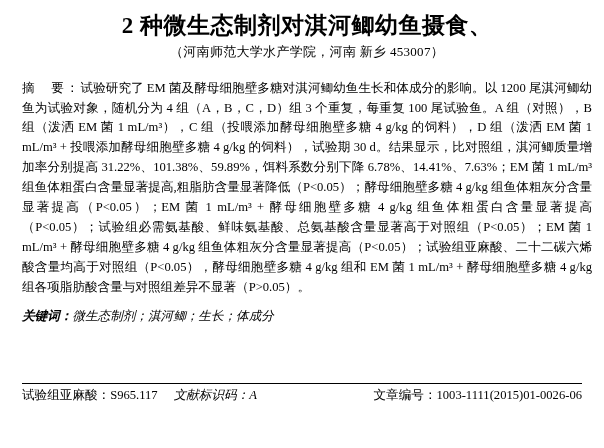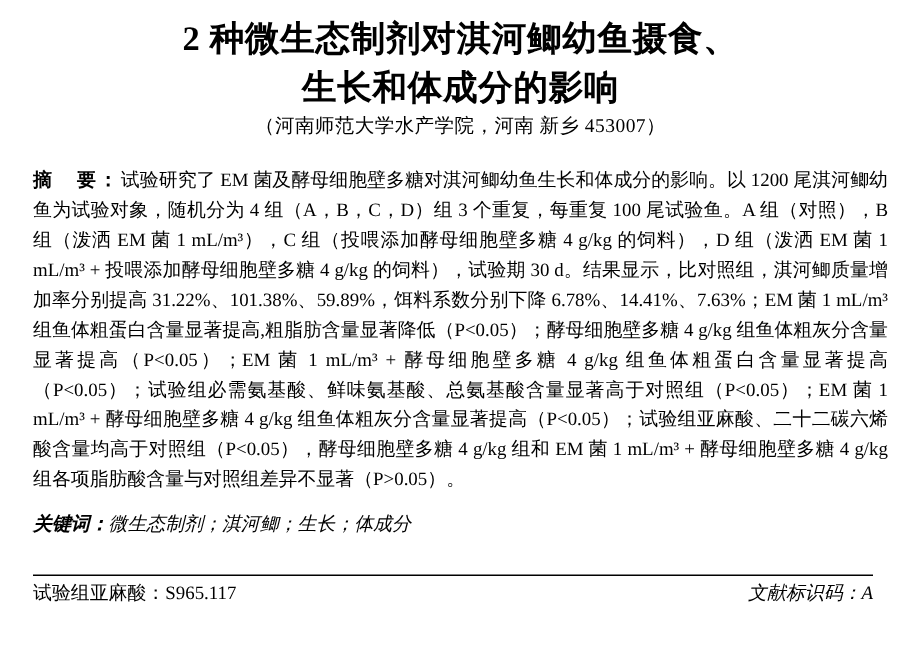--- a/index.html
+++ b/index.html
@@ -46,21 +46,21 @@
     letter-spacing: 0.3px;
   }
   .abstract {
     margin-top: 18px;
     font-size: 12.6px;
     line-height: 1.58;
     text-align: justify;
     text-justify: inter-ideograph;
   }
   .abstract-label {
-    font-weight: bold;
+    font-weight: normal;
     letter-spacing: 2px;
     margin-top: 47px;
   }
   .keywords {
     margin-top: 10px;
     font-size: 12.6px;
     line-height: 1.5;
     text-align: justify;
     font-style: italic;
   }
@@ -90,35 +90,35 @@
   .footer-cell.mid { flex: 0 0 auto; margin-left: 16px; font-style: italic; }
   .footer-cell.right { flex: 0 0 auto; margin-left: auto; }
 </style>
 </head>
 <body>
 
 <div class="page">
 
   <div class="title">
     <span class="title-line">2 种微生态制剂对淇河鲫幼鱼摄食、</span>
-    <span class="title-line">生长和体成分的影响</span>
   </div>
 
 
   <div class="affiliation">（河南师范大学水产学院，河南 新乡 453007）</div>
 
   <div class="abstract">
     <span class="abstract-label">摘　要：</span><span>试验研究了 EM 菌及酵母细胞壁多糖对淇河鲫幼鱼生长和体成分的影响。以 1200 尾淇河鲫幼鱼为试验对象，随机分为 4 组（A，B，C，D）组 3 个重复，每重复 100 尾试验鱼。A 组（对照），B 组（泼洒 EM 菌 1 mL/m³），C 组（投喂添加酵母细胞壁多糖 4 g/kg 的饲料），D 组（泼洒 EM 菌 1 mL/m³ + 投喂添加酵母细胞壁多糖 4 g/kg 的饲料），试验期 30 d。结果显示，比对照组，淇河鲫质量增加率分别提高 31.22%、101.38%、59.89%，饵料系数分别下降 6.78%、14.41%、7.63%；EM 菌 1 mL/m³ 组鱼体粗蛋白含量显著提高,粗脂肪含量显著降低（P&lt;0.05）；酵母细胞壁多糖 4 g/kg 组鱼体粗灰分含量显著提高（P&lt;0.05）；EM 菌 1 mL/m³ + 酵母细胞壁多糖 4 g/kg 组鱼体粗蛋白含量显著提高（P&lt;0.05）；试验组必需氨基酸、鲜味氨基酸、总氨基酸含量显著高于对照组（P&lt;0.05）；EM 菌 1 mL/m³ + 酵母细胞壁多糖 4 g/kg 组鱼体粗灰分含量显著提高（P&lt;0.05）；试验组亚麻酸、二十二碳六烯酸含量均高于对照组（P&lt;0.05），酵母细胞壁多糖 4 g/kg 组和 EM 菌 1 mL/m³ + 酵母细胞壁多糖 4 g/kg 组各项脂肪酸含量与对照组差异不显著（P&gt;0.05）。</span>
   </div>
 
   <div class="keywords">
     <span class="kw-label">关键词：</span><span>微生态制剂；淇河鲫；生长；体成分</span>
   </div>
 
   <div class="footer">
     <div class="rule"></div>
     <div class="footer-row">
       <span class="footer-cell left"><span>试验组亚麻酸：</span><span>S965.117</span></span>
       <span class="footer-cell mid"><span>文献标识码：</span><span>A</span></span>
+      <span class="footer-cell right"><span>文章编号：</span><span>1003-1111(2015)01-0026-06</span></span>
     </div>
   </div>
 
 </div>
 
 </body></html>

